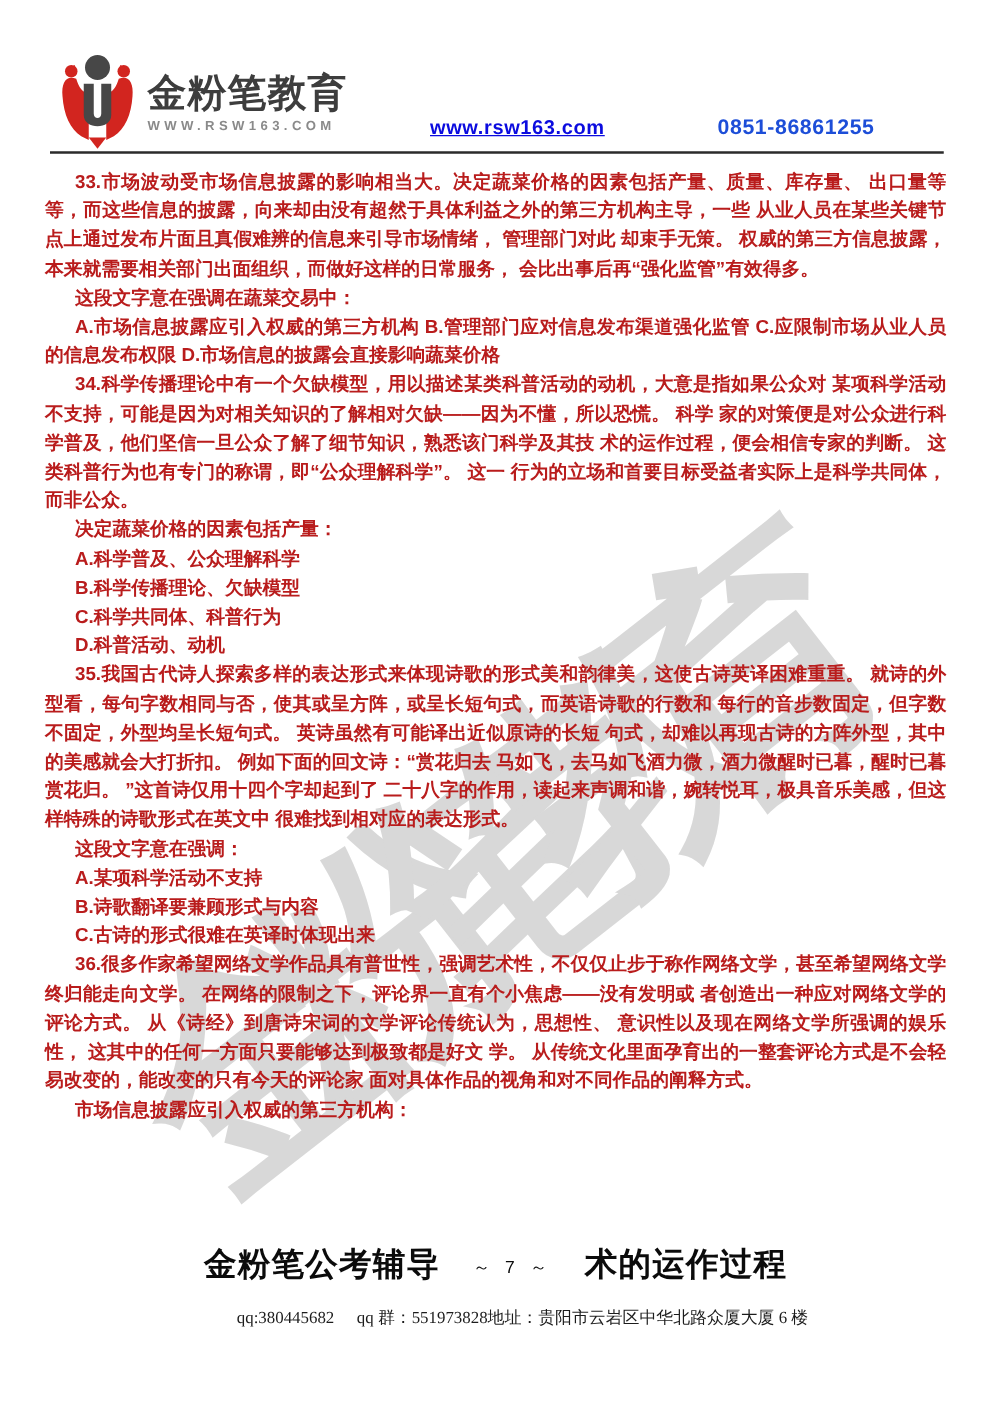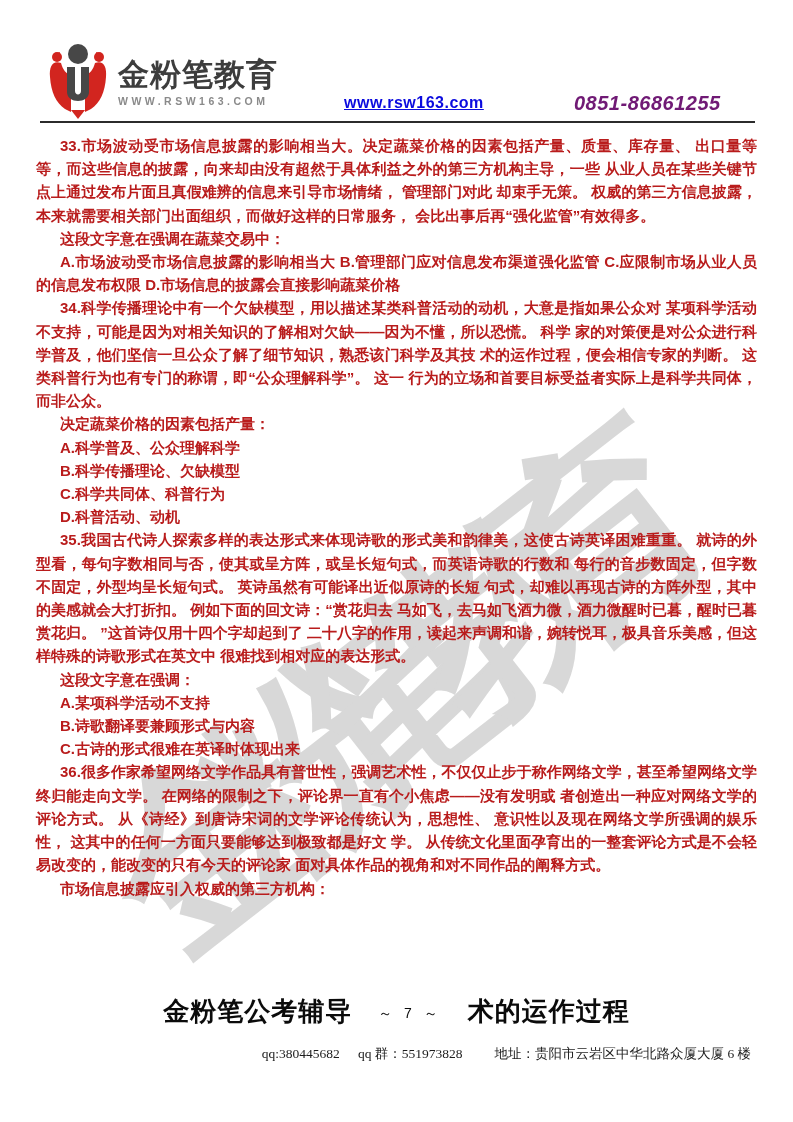--- a/index.html
+++ b/index.html
@@ -12,21 +12,21 @@
   .header { position:absolute; top:0; left:0; right:0; height:124px; }
   .logo { position:absolute; left:46px; top:42px; display:flex; align-items:flex-start; }
   .logo-mark { width:64px; height:78px; flex:0 0 auto; }
   .logo-text { margin-left:8px; padding-top:16px; }
   .logo-brand { font-size:31px; font-weight:bold; color:#3d3d3d; letter-spacing:1px; line-height:34px; }
   .logo-site { font-size:10.5px; font-weight:bold; color:#8a8a8a; letter-spacing:3.5px; margin-top:3px; }
   .header-link {
     position:absolute; left:344px; top:94px; font-size:16px; font-weight:bold;
     color:#0b0bdf; text-decoration:underline; letter-spacing:0.5px;
   }
-  .header-phone { position:absolute; left:574px; top:92px; font-size:20px; font-weight:bold; color:#701a75; letter-spacing:0.5px;font-style:italic; }
+  .header-phone { position:absolute; left:574px; top:92px; font-size:17px; font-weight:bold; color:#1d4ed8; letter-spacing:0.5px; }
   .header-rule { position:absolute; left:40px; right:38px; top:121px; height:2px; background:#2b2b2b; }
 
   
   .watermark {
     position:absolute; left:130px; top:770px; z-index:0;
     font-size:200px; font-weight:bold; white-space:nowrap;
     letter-spacing:-75px; color:#b9b9b9; opacity:0.55;
     transform:rotate(-38deg); transform-origin:0 50%;
     pointer-events:none; user-select:none;
   }
@@ -41,22 +41,22 @@
 
   
   .footer-title {
     position:absolute; top:994px; left:0; right:0; z-index:1;
     text-align:center; white-space:nowrap; color:#0b0b0b;
   }
   .footer-brand, .footer-slogan { font-size:26px; font-weight:bold; letter-spacing:1px; }
   .footer-page { font-size:14px; font-weight:normal; margin:0 26px; letter-spacing:4px; position:relative; top:-2px; }
   .footer-contact {
     position:absolute; top:1045px; left:85px; right:42px; z-index:1;
-    display:flex; justify-content:flex-end; align-items:baseline;
-    font-family:"Liberation Serif", serif; font-size:13.5px; color:#1c1c1c;gap:32px;
+    display:flex; justify-content:center; align-items:baseline;
+    font-family:"Liberation Serif", serif; font-size:13.5px; color:#1c1c1c;
   }
   .qq-wrap span { margin-right:18px; }
   .qq-wrap span:last-child { margin-right:0; }
 </style>
 </head>
 <body>
 
 <div class="header">
   <div class="logo">
     <svg class="logo-mark" viewBox="0 0 64 78" xmlns="http://www.w3.org/2000/svg">
@@ -83,21 +83,21 @@
   <div class="header-rule"></div>
 </div>
 
 <div class="watermark">金粉笔教育</div>
 
 <div class="main">
 
   <div>
     <p class="para">33.市场波动受市场信息披露的影响相当大。决定蔬菜价格的因素包括产量、质量、库存量、 出口量等等，而这些信息的披露，向来却由没有超然于具体利益之外的第三方机构主导，一些 从业人员在某些关键节点上通过发布片面且真假难辨的信息来引导市场情绪， 管理部门对此 却束手无策。 权威的第三方信息披露，本来就需要相关部门出面组织，而做好这样的日常服务， 会比出事后再“强化监管”有效得多。</p>
     <p class="para">这段文字意在强调在蔬菜交易中：</p>
-    <p class="para">A.市场波动受市场信息披露的影响相当大 B.管理部门应对信息发布渠道强化监管 C.应限制市场从业人员的信息发布权限 D.市场信息的披露会直接影响蔬菜价格</p>
+    <p class="para">A.市场信息披露应引入权威的第三方机构 B.管理部门应对信息发布渠道强化监管 C.应限制市场从业人员的信息发布权限 D.市场信息的披露会直接影响蔬菜价格</p>
   </div>
 
   <div>
     <p class="para">34.科学传播理论中有一个欠缺模型，用以描述某类科普活动的动机，大意是指如果公众对 某项科学活动不支持，可能是因为对相关知识的了解相对欠缺——因为不懂，所以恐慌。 科学 家的对策便是对公众进行科学普及，他们坚信一旦公众了解了细节知识，熟悉该门科学及其技 术的运作过程，便会相信专家的判断。 这类科普行为也有专门的称谓，即“公众理解科学”。 这一 行为的立场和首要目标受益者实际上是科学共同体，而非公众。</p>
     <p class="para">决定蔬菜价格的因素包括产量：</p>
     <div class="option-list">
       <p class="para">A.科学普及、公众理解科学</p>
       <p class="para">B.科学传播理论、欠缺模型</p>
       <p class="para">C.科学共同体、科普行为</p>
       <p class="para">D.科普活动、动机</p>

